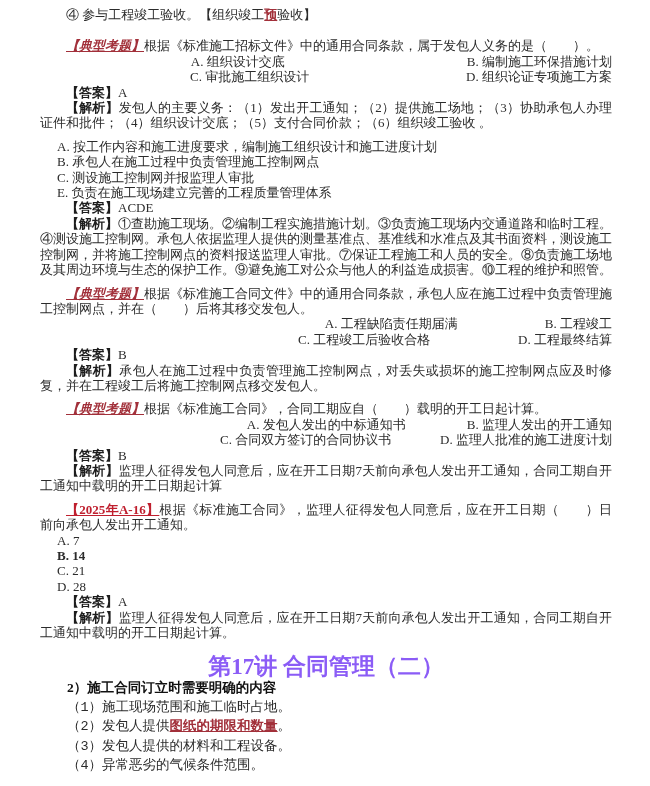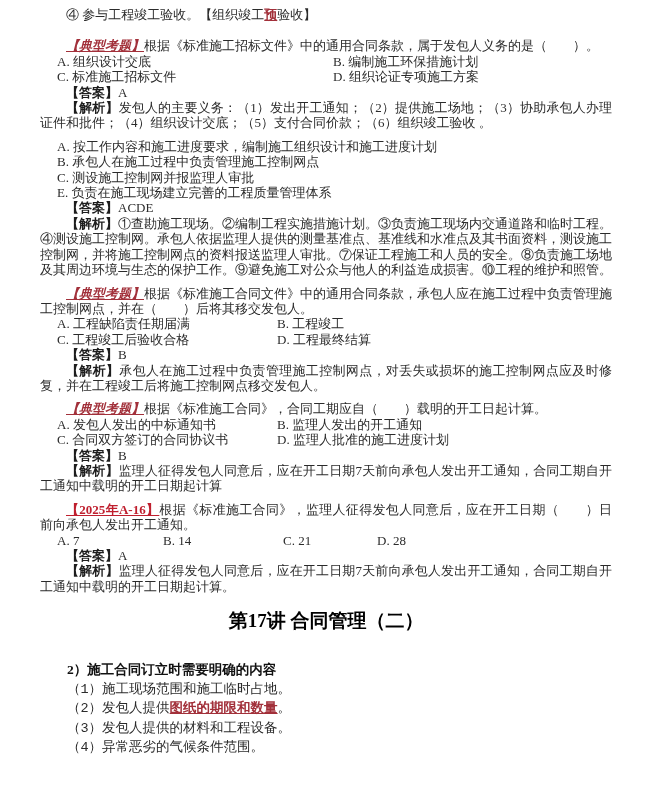--- a/index.html
+++ b/index.html
@@ -13,53 +13,53 @@
   .para{text-indent:2em;text-align:justify;}
   .block{margin-top:8px;}
   .block.first{margin-top:16px;}
   b{font-weight:bold;color:#1d1d1d;}
   .tag{
     color:#a2303a;font-weight:bold;text-decoration:underline;
     font-style:italic;
   }
   .tag.exam{color:#bf1f2e;font-style:normal;}
   .hl-red{color:#a2303a;font-weight:bold;text-decoration:underline;}
-  .optrow{display:flex;padding-left:17px;}
+  .optrow{display:flex;padding-left:17px;justify-content:flex-end;}
   .optrow .c1{flex:0 0 auto;}
   .q1cols .c1{width:276px;}
   .q34cols .c1{width:220px;}
   .opt-line{padding-left:17px;}
-  .opt4{display:flex;padding-left:17px;}
+  .opt4{display:flex;padding-left:17px;flex-direction:column;}
   .opt4 .o1{width:106px;}
-  .opt4 .o2{width:120px;}
+  .opt4 .o2{width:120px;font-weight:bold;}
   .opt4 .o3{width:94px;}
   .lecture-heading{
-    margin-top:16px;text-align:center;font-weight:bold;color:#000000;
-    font-size:19px;line-height:22px;text-indent:0;
+    margin-top:16px;text-align:center;font-weight:bold;color:#8b5cf6;
+    font-size:23px;line-height:22px;text-indent:0;
     font-family:"Liberation Serif","DejaVu Serif",serif;
   }
   .section{font-size:13.5px;line-height:19.5px;}
-  .subheading{font-weight:bold;color:#111;text-indent:2em;margin-top:28px;}
+  .subheading{font-weight:bold;color:#111;text-indent:2em;margin-top:0;}
   .list-item{text-indent:2em;font-family:Liberation Mono, monospace;}
 </style>
 </head>
 <body>
 
 <div class="page">
 
   <p class="para"><span>④ 参与工程竣工验收。【组织竣工</span><span class="hl-red">预</span><span>验收】</span></p>
 
   <div class="block first">
     <p class="para"><span class="tag">【典型考题】</span><span>根据《标准施工招标文件》中的通用合同条款，属于发包人义务的是（　　）。</span></p>
     <div class="optrow q1cols">
       <span class="c1">A. 组织设计交底</span>
       <span>B. 编制施工环保措施计划</span>
     </div>
     <div class="optrow q1cols">
-      <span class="c1">C. 标准施工招标文件</span>
+      <span class="c1">C. 审批施工组织设计</span>
       <span>D. 组织论证专项施工方案</span>
     </div>
     <p class="para"><b>【答案】</b><span>A</span></p>
     <p class="para"><b>【解析】</b><span>发包人的主要义务：（1）发出开工通知；（2）提供施工场地；（3）协助承包人办理证件和批件；（4）组织设计交底；（5）支付合同价款；（6）组织竣工验收 。</span></p>
   </div>
 
   <div class="block">
     <p class="opt-line">A. 按工作内容和施工进度要求，编制施工组织设计和施工进度计划</p>
     <p class="opt-line">B. 承包人在施工过程中负责管理施工控制网点</p>
     <p class="opt-line">C. 测设施工控制网并报监理人审批</p>

